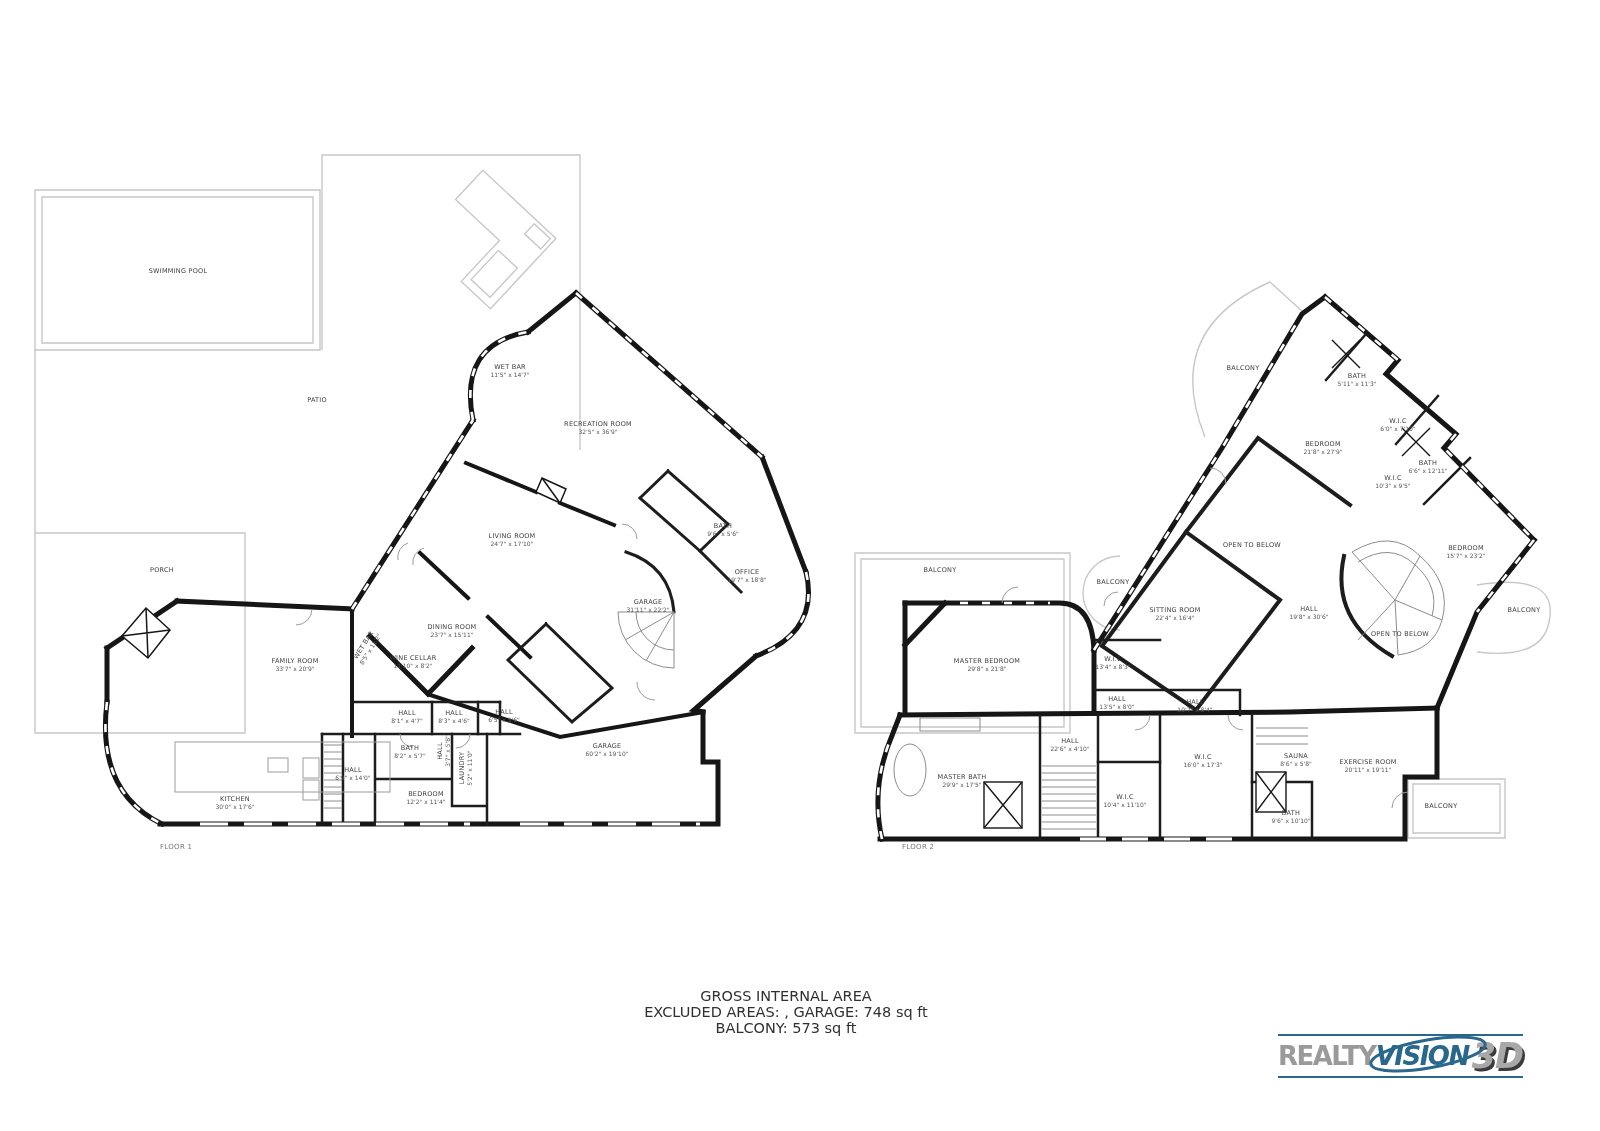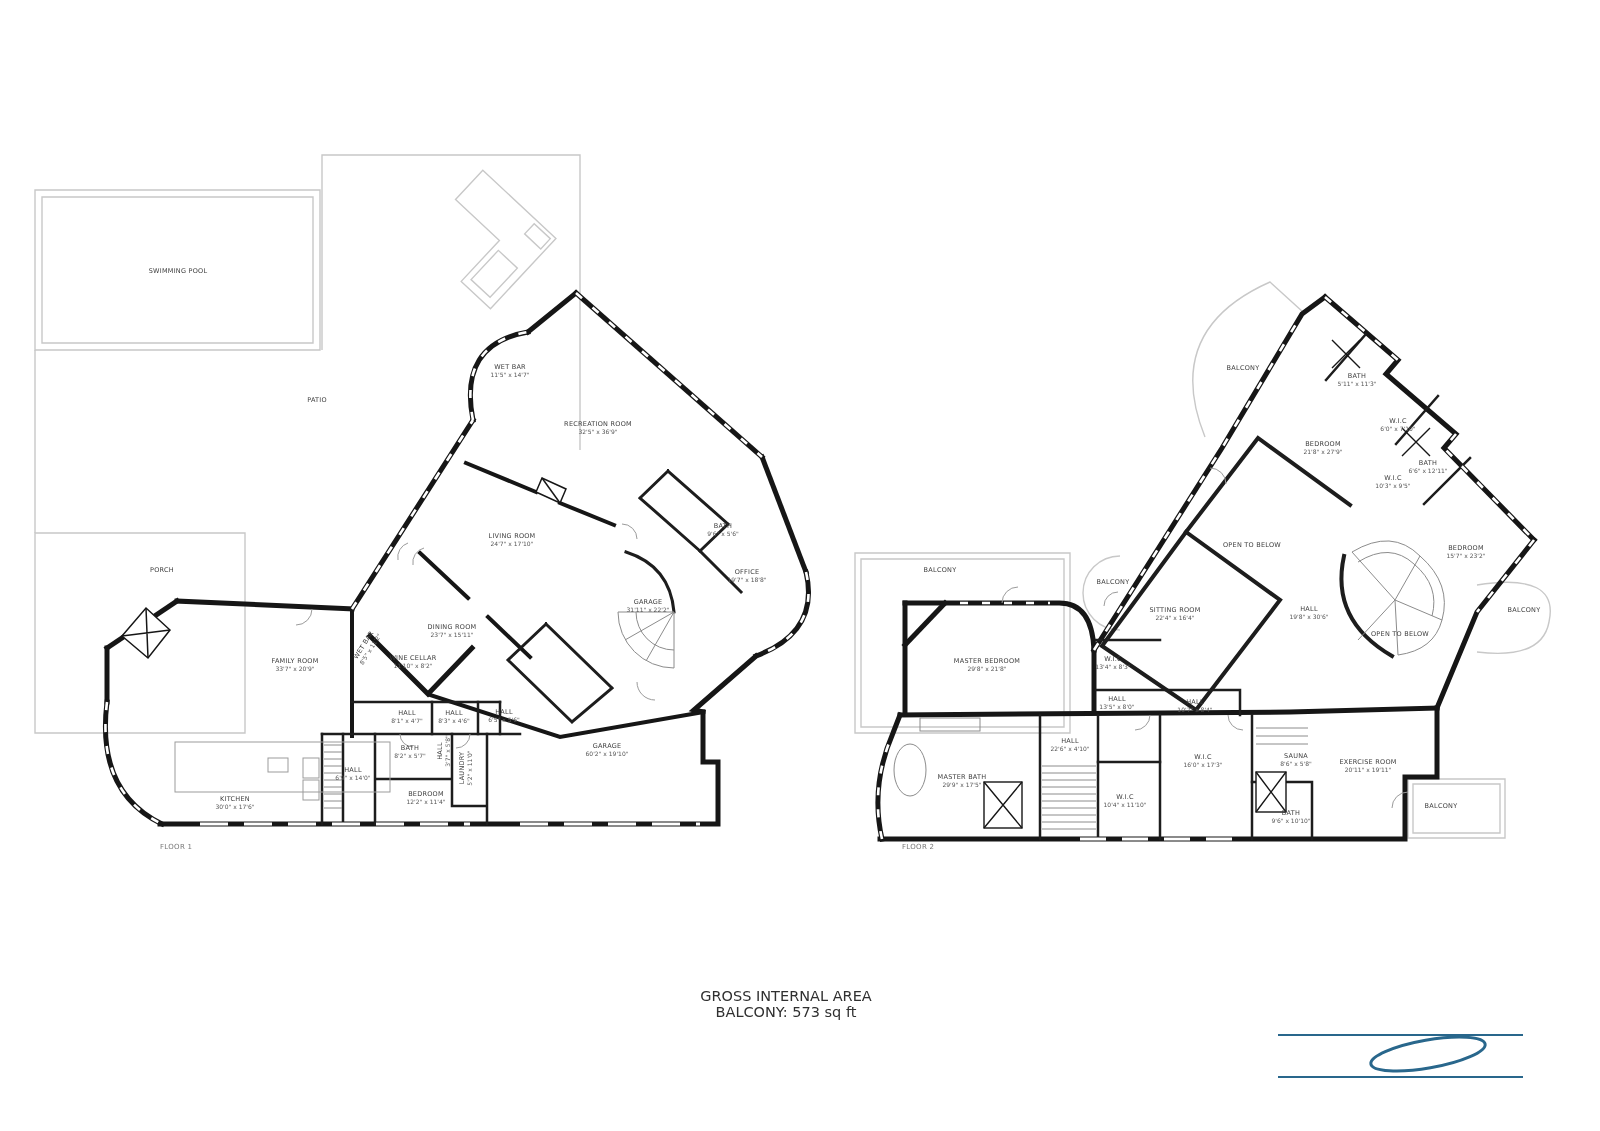--- a/index.html
+++ b/index.html
@@ -400,24 +400,30 @@
         <div class="rn">EXERCISE ROOM</div>
         <div class="rd">20'11" x 19'11"</div>
       </div>
       <div class="room-label" style="left: 1441px; top: 806px; transform: translate(-50%, -50%);">
         <div class="rn">BALCONY</div>
       </div>
     </div>
 
   <div class="summary">
     <div class="t">GROSS INTERNAL AREA</div>
+    <div class="l">EXCLUDED AREAS: , GARAGE: 748 sq ft</div>
     <div class="l">BALCONY: 573 sq ft</div>
   </div>
 
   <div class="logo">
     <div class="logo-line top"></div>
+    <div class="logo-row">
+      <span class="lg-realty">REALTY</span>
+      <span class="lg-vision">VISION</span>
+      <span class="lg-3d">3D</span>
+    </div>
     <svg class="lg-swoosh" width="130" height="48">
       <ellipse cx="62" cy="24" rx="58" ry="14" fill="none" stroke="#29678c" stroke-width="3" transform="rotate(-10 62 24)"></ellipse>
     </svg>
     <div class="logo-line bottom"></div>
   </div>
 
 </div>
 
 </body></html>

